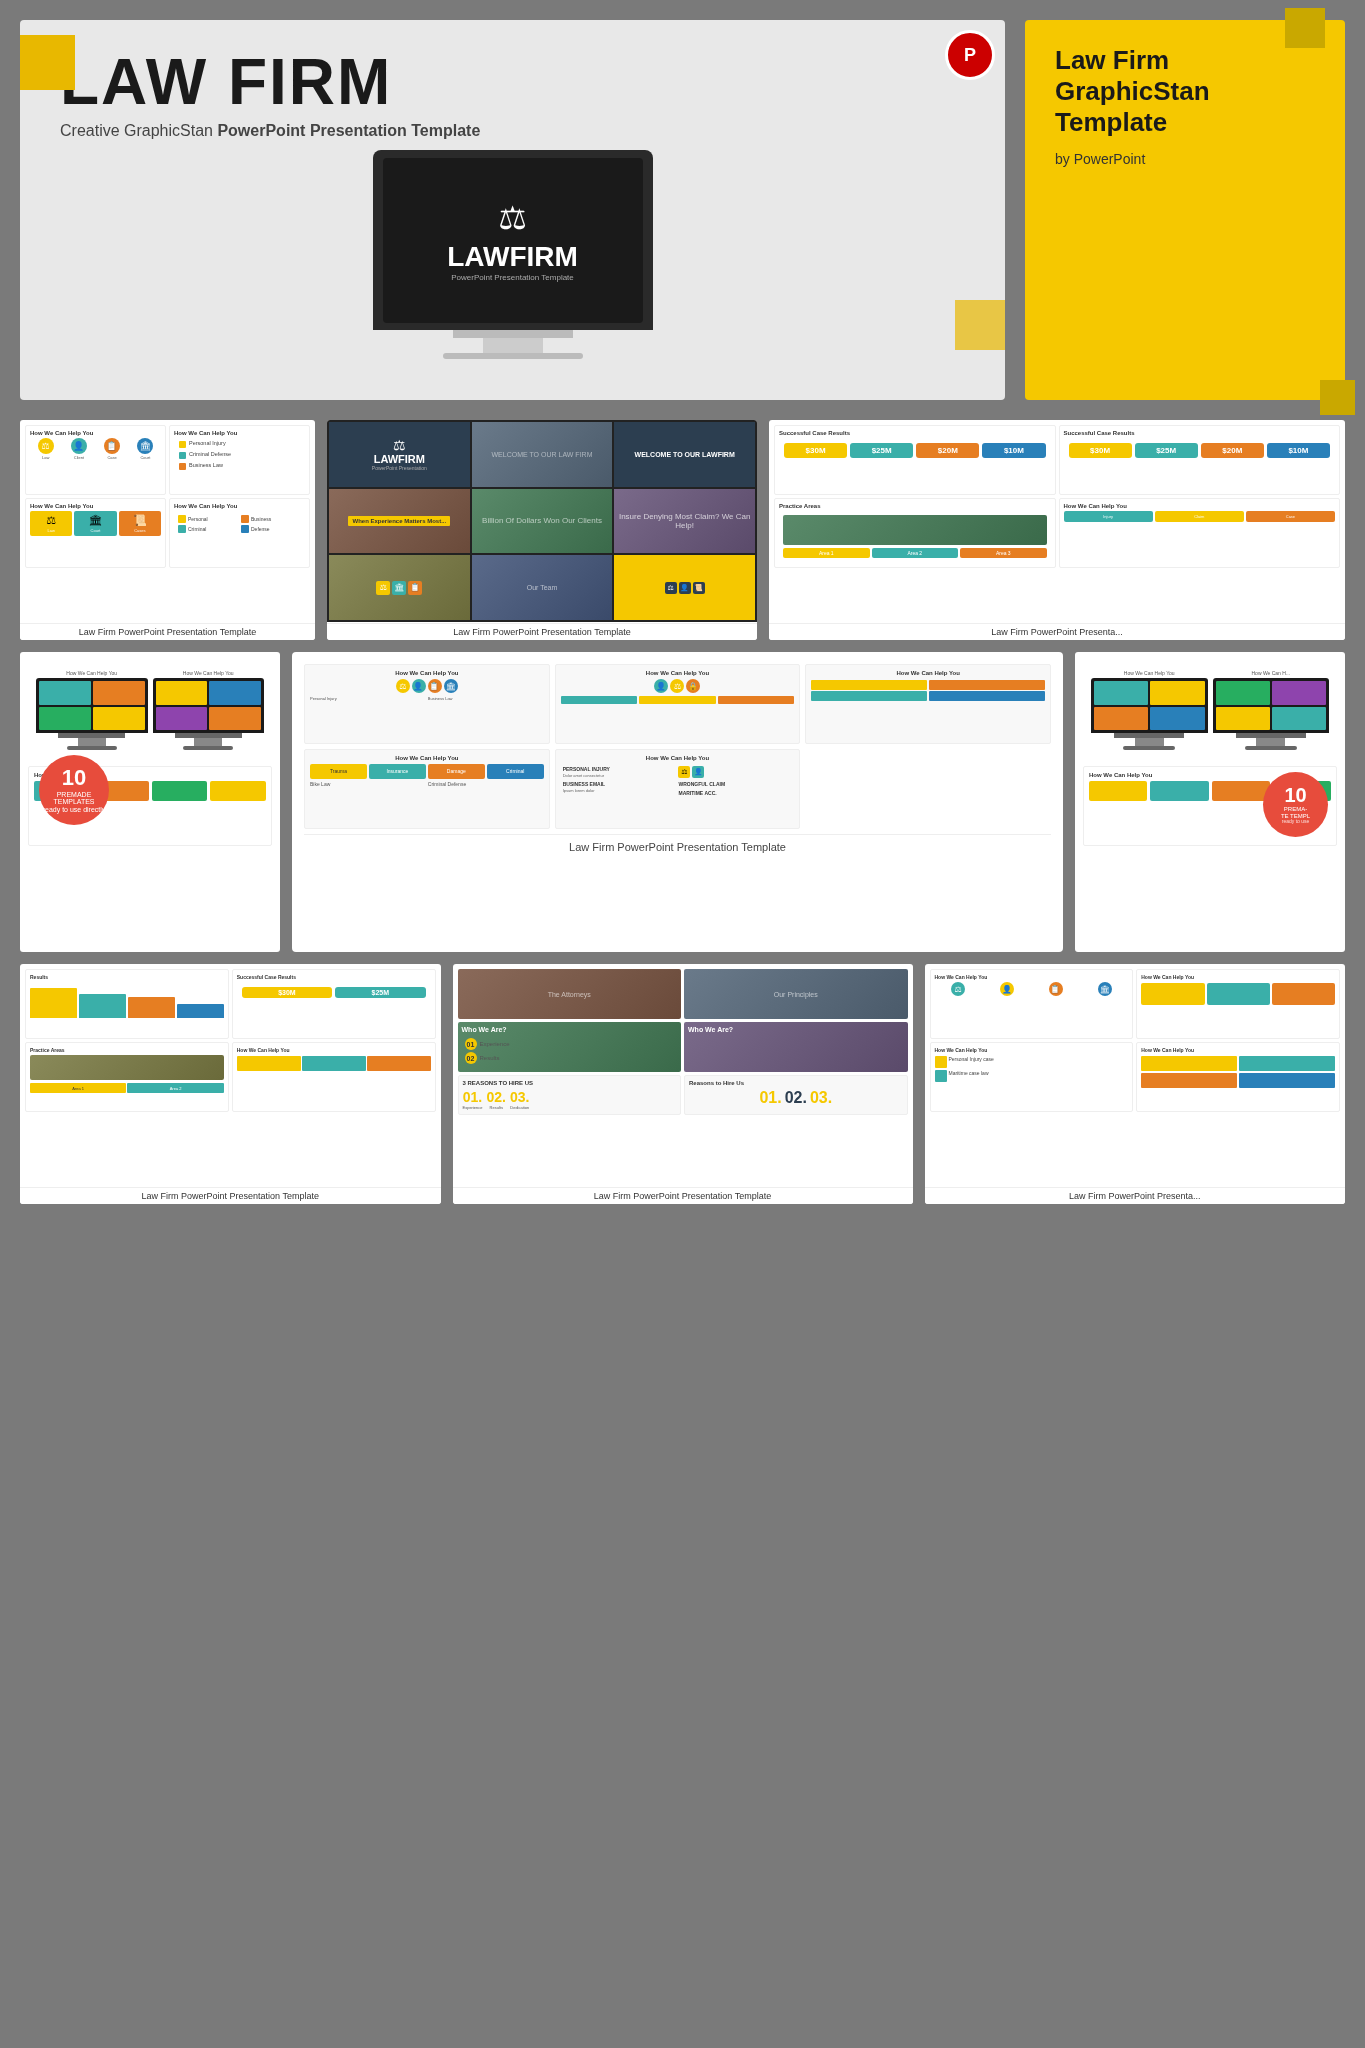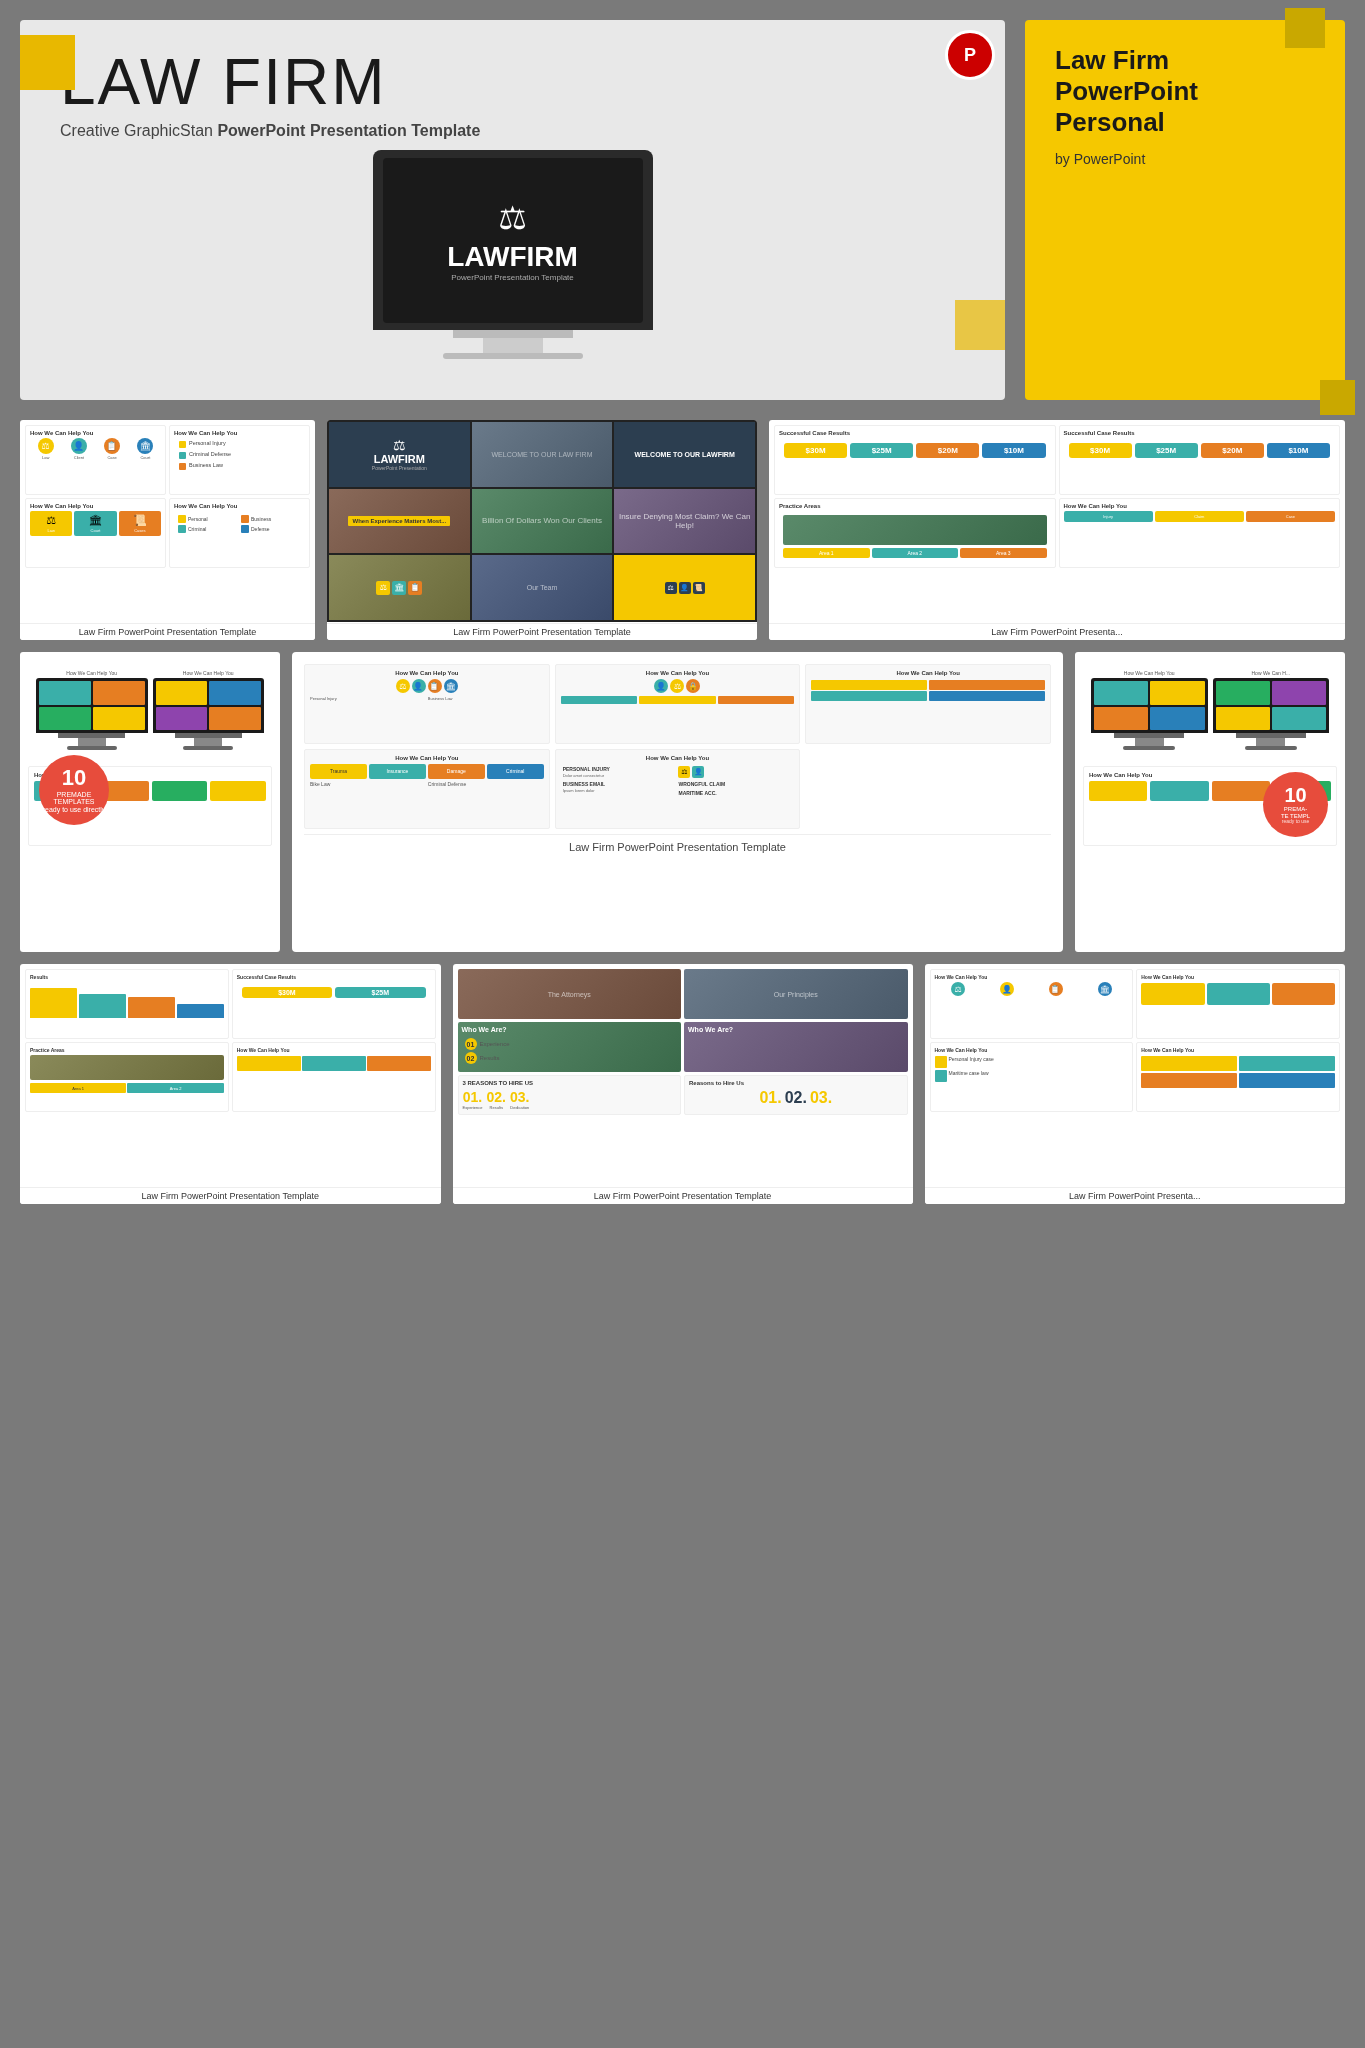--- a/index.html
+++ b/index.html
@@ -33,21 +33,21 @@
       position: relative;
       min-height: 380px;
     }
 
     .main-preview-content {
       padding: 30px 40px 20px;
     }
 
     .law-firm-title {
       font-size: 64px;
-      font-weight: 400;
+      font-weight: 700;
       color: #1a1a1a;
       letter-spacing: 2px;
       line-height: 1;
     }
 
     .law-firm-subtitle {
       font-size: 16px;
       color: #444;
       margin-top: 8px;
     }
@@ -724,21 +724,21 @@
             <div style="width:60px; height:15px; background:#ccc;"></div>
             <div style="width:140px; height:6px; background:#bbb; border-radius:3px;"></div>
           </div>
         </div>
       </div>
     </div>
 
     <div class="product-info-box">
       <div class="yellow-sq-top"></div>
       <div class="yellow-sq-bottom"></div>
-      <div class="product-title">Law Firm PowerPoint Personal</div>
+      <div class="product-title">Law Firm GraphicStan Template</div>
       <div class="product-by">by PowerPoint</div>
     </div>
   </div>
 
   <div class="row1">
 
     <div class="row1-left">
       <div class="slide-quad">
 
         <div class="slide-single">

